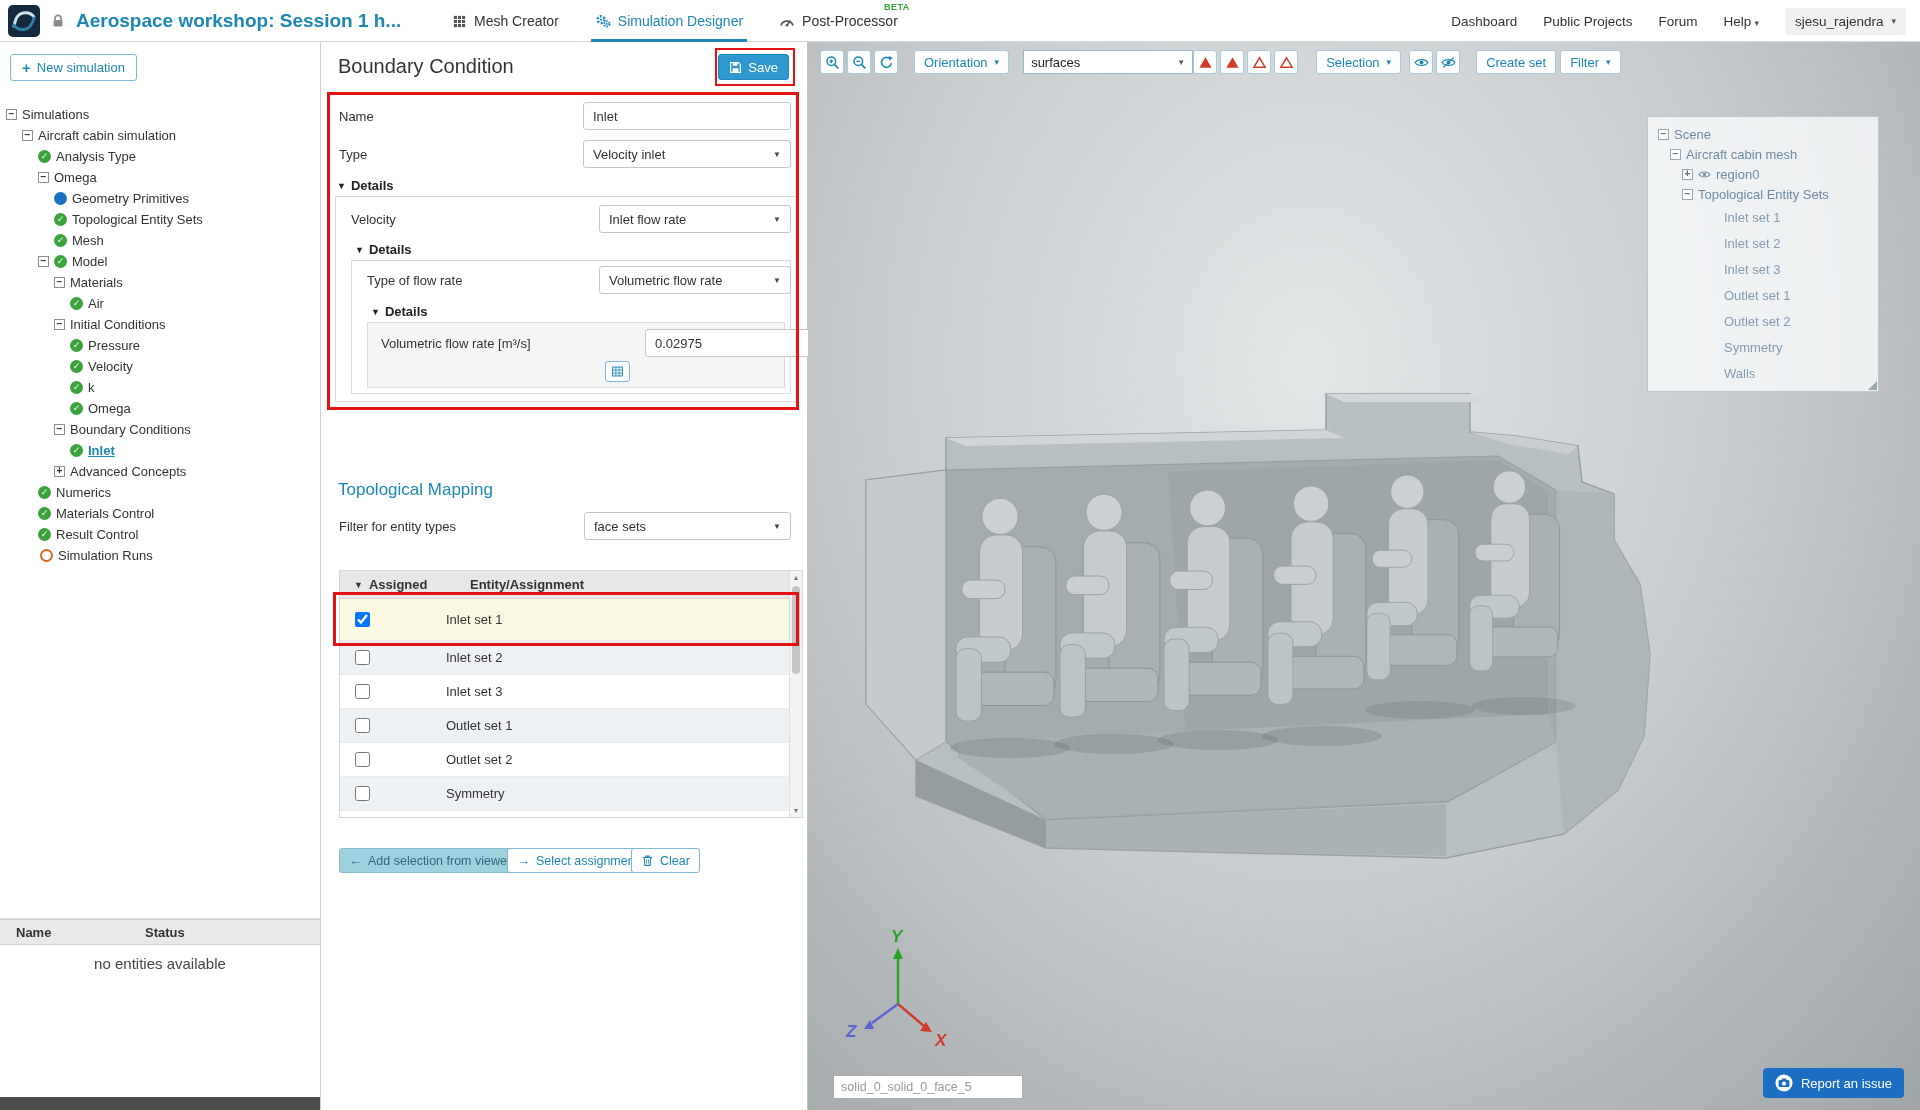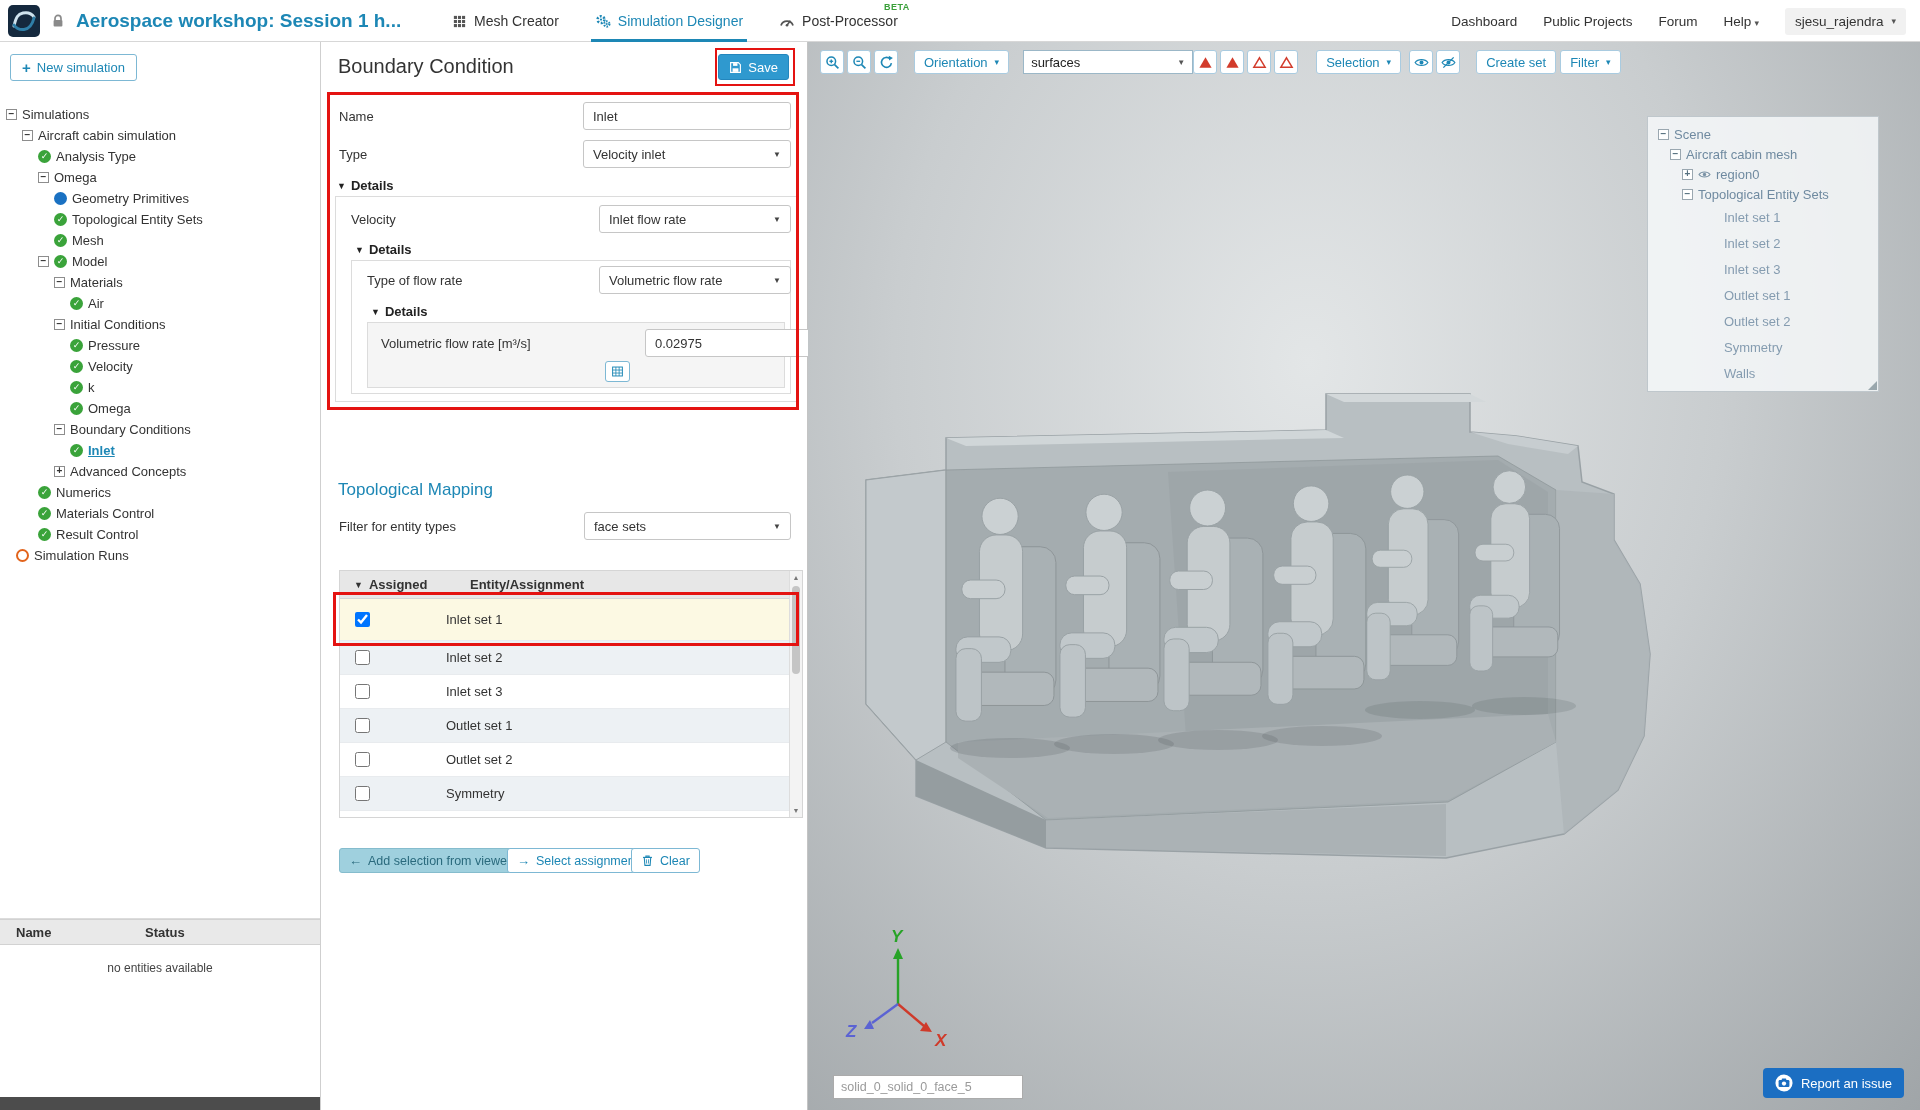--- a/index.html
+++ b/index.html
@@ -31,21 +31,21 @@
 .t{display:flex;align-items:center;gap:5px;height:21px;font-size:13px;color:#333;white-space:nowrap;cursor:pointer}
 .exp{width:11px;height:11px;flex:none;border:1px solid #8d8d8d;background:#fff;color:#333;font-size:10px;line-height:8px;text-align:center;font-weight:bold}
 .chk{width:13px;height:13px;flex:none;border-radius:7px;background:#3aa33a;color:#fff;font-size:9px;line-height:13px;text-align:center}
 .dotb{width:13px;height:13px;flex:none;border-radius:7px;background:#1a71c2}
 .circo{width:13px;height:13px;flex:none;border-radius:7px;border:2.5px solid #e2641c;background:#fff}
 .t.active .tlbl{color:#1d87b5;font-weight:bold;text-decoration:underline}
 .job{position:absolute;left:0;right:0;top:876px;border-top:1px solid #dcdcdc}
 .job-title{padding:11px 14px 9px;font-size:15px;color:#1d87b5}
 .job-head{height:26px;background:#e9e9e9;border-top:1px solid #d2d2d2;border-bottom:1px solid #d2d2d2;display:flex;align-items:center;font-size:13px;font-weight:bold;color:#333}
 .job-head .c1{padding-left:16px;width:145px}
-.job-empty{text-align:center;padding-top:16px;font-size:12px;color:#444}
+.job-empty{text-align:center;padding-top:10px;font-size:15px;color:#444}
 .side-strip{position:absolute;left:0;right:0;bottom:0;height:13px;background:#4c4c4c}
 
 
 .panel{position:absolute;left:321px;top:42px;width:487px;height:1068px;background:#fff;border-right:1px solid #c4c4c4}
 .panel-title{position:absolute;left:17px;top:13px;font-size:20px;color:#333}
 .save-btn{position:absolute;right:18px;top:12px;height:26px;background:#2f99cf;border:1px solid #2386bd;color:#fff;font-size:13px;border-radius:3px;display:flex;align-items:center;gap:6px;padding:0 10px}
 .annot{position:absolute;border:3px solid #e41311;pointer-events:none;z-index:6}
 .annot.save{border-width:2px;right:12px;top:6px;width:80px;height:38px}
 .annot.form{left:6px;top:50px;width:472px;height:318px}
 .annot.row{left:12px;top:550px;width:466px;height:54px}
@@ -320,21 +320,21 @@
           <span class="tlbl">Numerics</span>
         </div>
       <div class="t" style="padding-left:38px">
           <span class="chk">✓</span>
           <span class="tlbl">Materials Control</span>
         </div>
       <div class="t" style="padding-left:38px">
           <span class="chk">✓</span>
           <span class="tlbl">Result Control</span>
         </div>
-      <div class="t" style="padding-left:16px">
+      <div class="t" style="padding-left:40px">
           <span class="circo"></span>
           <span class="tlbl">Simulation Runs</span>
         </div>
     </div>
     <div class="job">
       <div class="job-head">
         <span class="c1">Name</span>
         <span>Status</span>
       </div>
       <div class="job-empty">no entities available</div>

